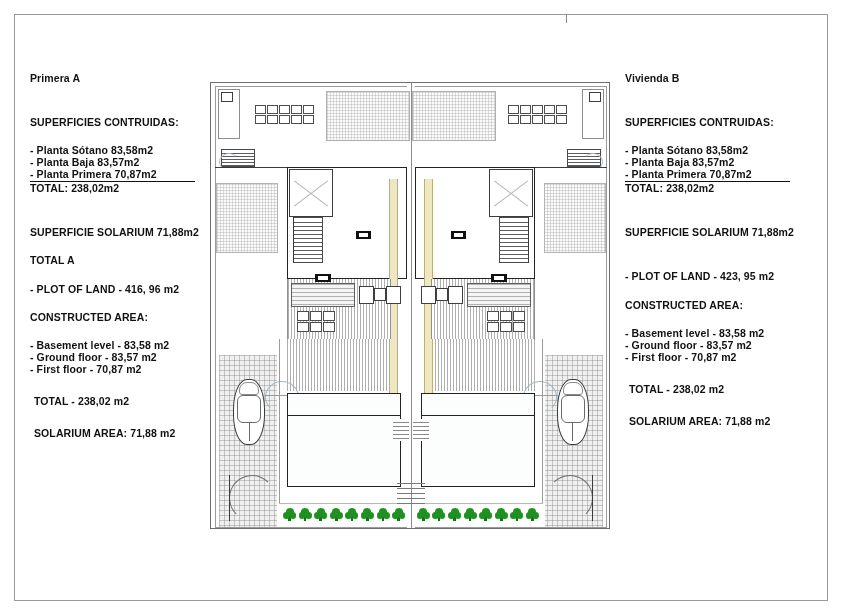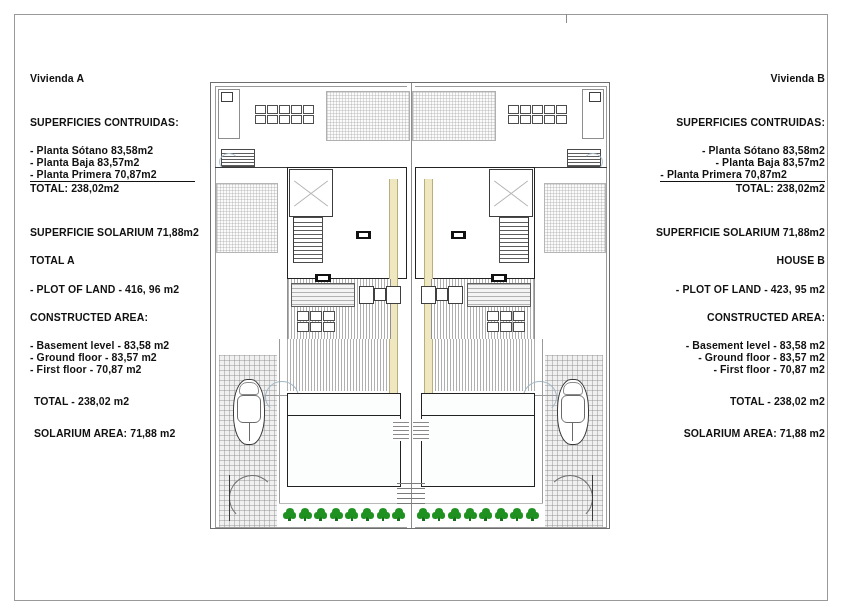--- a/index.html
+++ b/index.html
@@ -15,21 +15,21 @@
     border:1px solid #999;
     box-sizing:border-box;
   }
   .frame-tick{
     position:absolute;left:566px;top:14px;width:1px;height:9px;background:#8a8a8a;
   }
 
   
   .txt-col{position:absolute;font-size:10.5px;color:#111;font-weight:bold;letter-spacing:.1px;}
   .txt-col.left{left:30px;top:72px;width:190px;}
-  .txt-col.right{left:625px;top:72px;width:200px;text-align:right;}
+  .txt-col.right{left:625px;top:72px;width:200px;}
   .txt-col .ln{white-space:nowrap;line-height:1.15;}
   .sp-12{height:12px;}
   .sp-16{height:16px;}
   .sp-20{height:20px;}
   .underlined{display:inline-block;border-bottom:1.4px solid #111;padding-bottom:1px;padding-right:38px;}
 
   
   .plan{
     position:absolute;left:210px;top:82px;width:400px;height:447px;
     background:#ffffff;
@@ -128,21 +128,21 @@
 
   .grass-band{position:absolute;background:#ffffff;border-top:1px solid #b9b9b9;}
 </style>
 </head>
 <body>
 
 <div class="page-frame"></div>
 <div class="frame-tick"></div>
 
 <div class="txt-col left">
-  <div class="ln">Vivienda A</div>
+  <div class="ln">Primera A</div>
   <div class="sp-16"></div>
   <div class="sp-16"></div>
   <div class="ln">SUPERFICIES CONTRUIDAS:</div>
   <div class="sp-16"></div>
   <div class="ln">- Planta Sótano 83,58m2</div>
   <div class="ln">- Planta Baja 83,57m2</div>
   <div class="ln"><span class="underlined">- Planta Primera 70,87m2</span></div>
   <div class="ln">TOTAL: 238,02m2</div>
   <div class="sp-20"></div>
   <div class="sp-12"></div>
@@ -170,21 +170,20 @@
   <div class="ln">SUPERFICIES CONTRUIDAS:</div>
   <div class="sp-16"></div>
   <div class="ln">- Planta Sótano 83,58m2</div>
   <div class="ln">- Planta Baja 83,57m2</div>
   <div class="ln"><span class="underlined">- Planta Primera 70,87m2</span></div>
   <div class="ln">TOTAL: 238,02m2</div>
   <div class="sp-20"></div>
   <div class="sp-12"></div>
   <div class="ln">SUPERFICIE SOLARIUM 71,88m2</div>
   <div class="sp-16"></div>
-  <div class="ln">HOUSE B</div>
   <div class="sp-16"></div>
   <div class="ln">- PLOT OF LAND - 423, 95 m2</div>
   <div class="sp-16"></div>
   <div class="ln">CONSTRUCTED AREA:</div>
   <div class="sp-16"></div>
   <div class="ln">- Basement level - 83,58 m2</div>
   <div class="ln">- Ground floor - 83,57 m2</div>
   <div class="ln">- First floor - 70,87 m2</div>
   <div class="sp-20"></div>
   <div class="ln" style="padding-left:4px">TOTAL - 238,02 m2</div>

